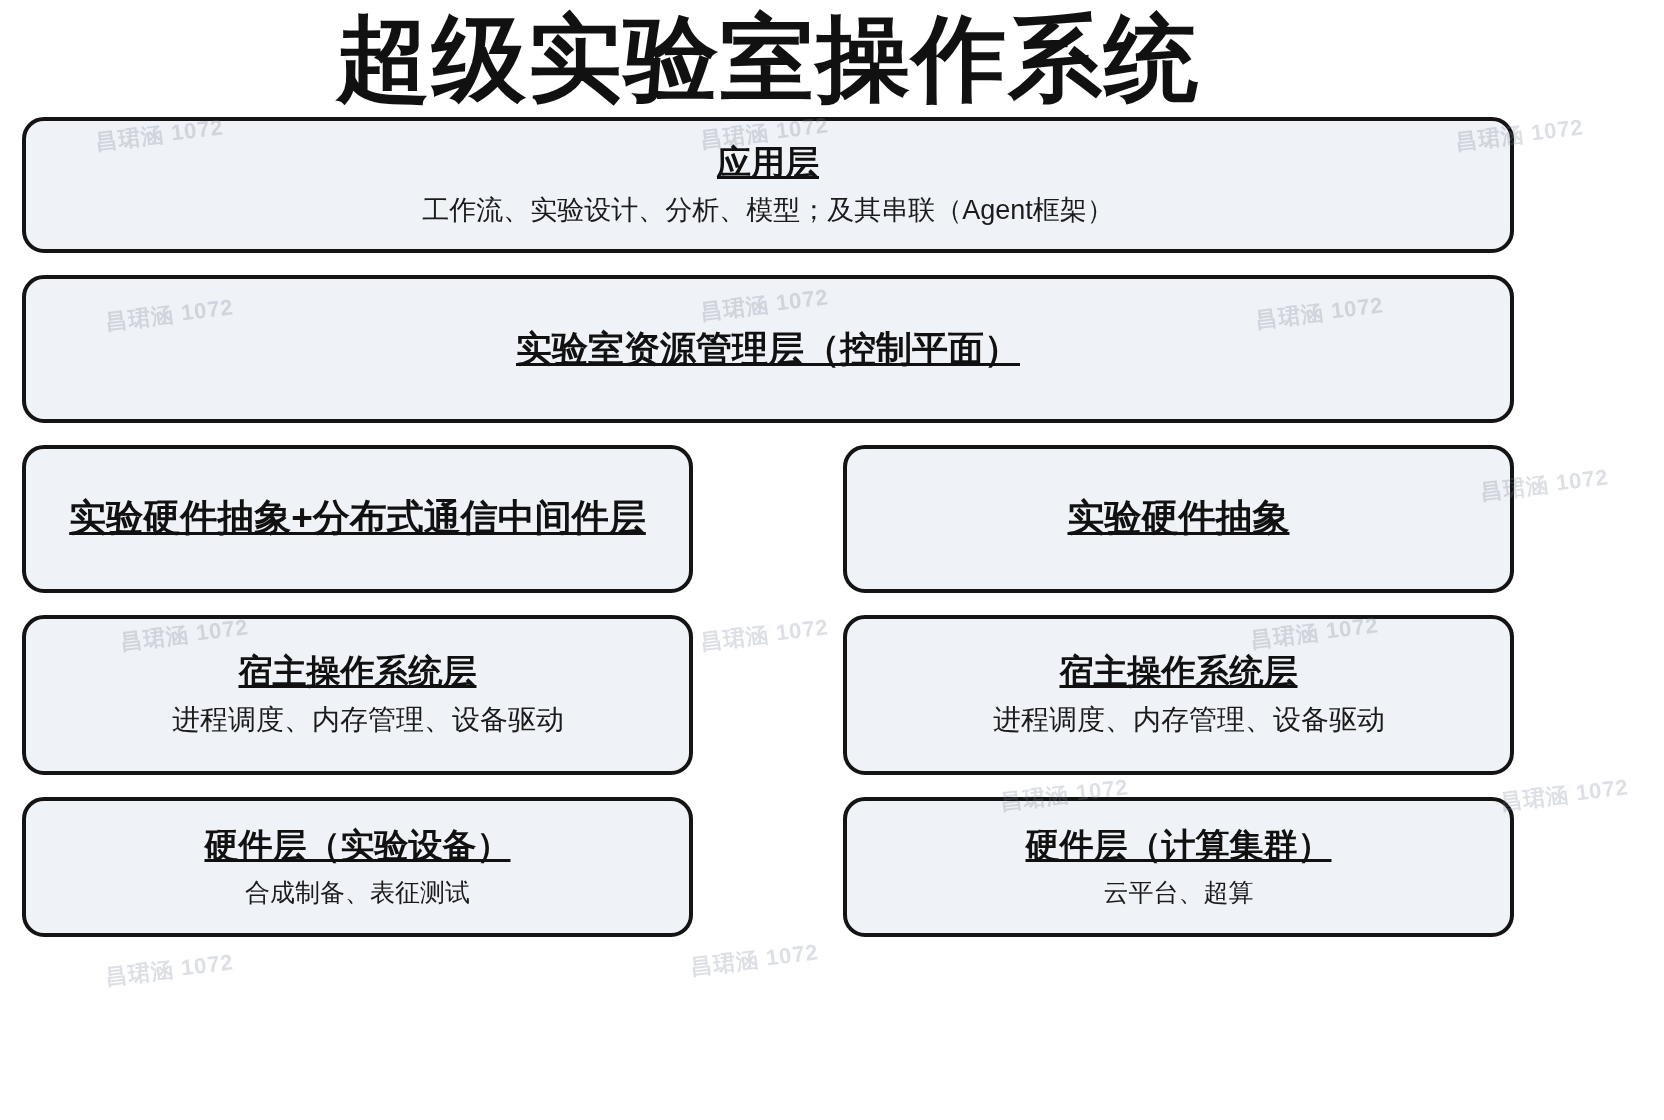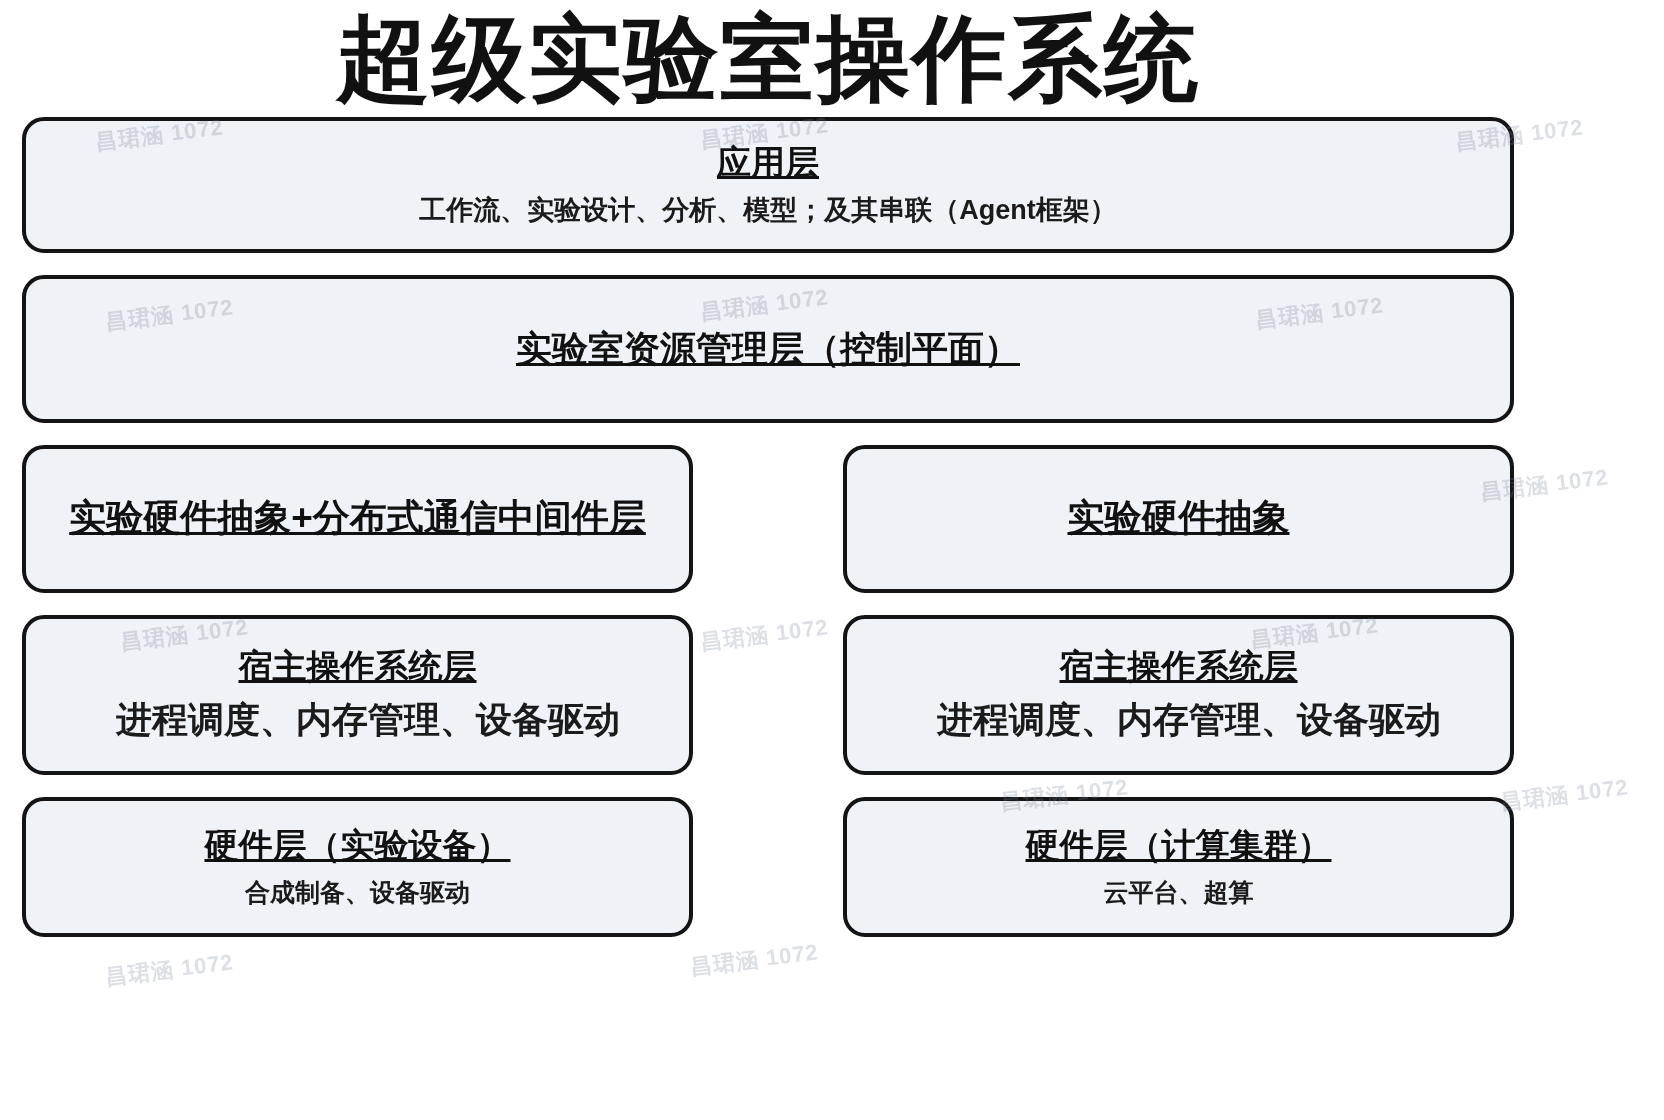--- a/index.html
+++ b/index.html
@@ -48,21 +48,21 @@
     position: relative;
     z-index: 2;
   }
   .box .b-title {
     font-weight: bold;
     color: #111111;
     line-height: 1.2;
     text-decoration: underline;
   }
   .box .b-sub {
-    font-weight: bold;
+    font-weight: normal;
     color: #1b1b1b;
     line-height: 1.3;
     margin-top: 10px;
   }
 
   
   .rows {
     position: relative;
     padding: 0 22px;
     box-sizing: border-box;
@@ -86,21 +86,21 @@
 
   .row-res { height: 148px; }
   .row-res .b-title { font-size: 36px; }
   .row-res .b-sub { font-size: 27px; }
 
   .row-mid { height: 148px; }
   .row-mid .b-title { font-size: 37px; }
 
   .row-host { height: 160px; }
   .row-host .b-title { font-size: 34px; }
-  .row-host .b-sub { font-size: 36px; margin-left: 21px; }
+  .row-host .b-sub { font-size: 28px; margin-left: 21px; }
 
   .row-hw { height: 140px; }
   .row-hw .b-title { font-size: 34px; }
   .row-hw .b-sub { font-size: 25px; }
 
   
   .wm {
     position: absolute;
     color: rgba(120, 130, 145, 0.26);
     font-size: 22px;
@@ -146,21 +146,21 @@
       </div>
       <div class="box">
         <div class="b-title">宿主操作系统层</div>
         <div class="b-sub">进程调度、内存管理、设备驱动</div>
       </div>
     </div>
 
     <div class="split-row row-hw">
       <div class="box">
         <div class="b-title">硬件层（实验设备）</div>
-        <div class="b-sub">合成制备、设备驱动</div>
+        <div class="b-sub">合成制备、表征测试</div>
       </div>
       <div class="box">
         <div class="b-title">硬件层（计算集群）</div>
         <div class="b-sub">云平台、超算</div>
       </div>
     </div>
 
   </div>
 
   <div id="watermark-layer">

